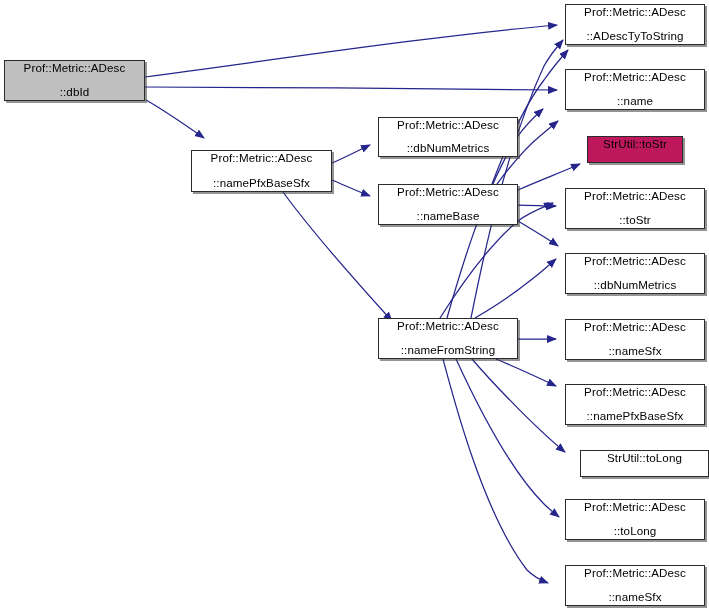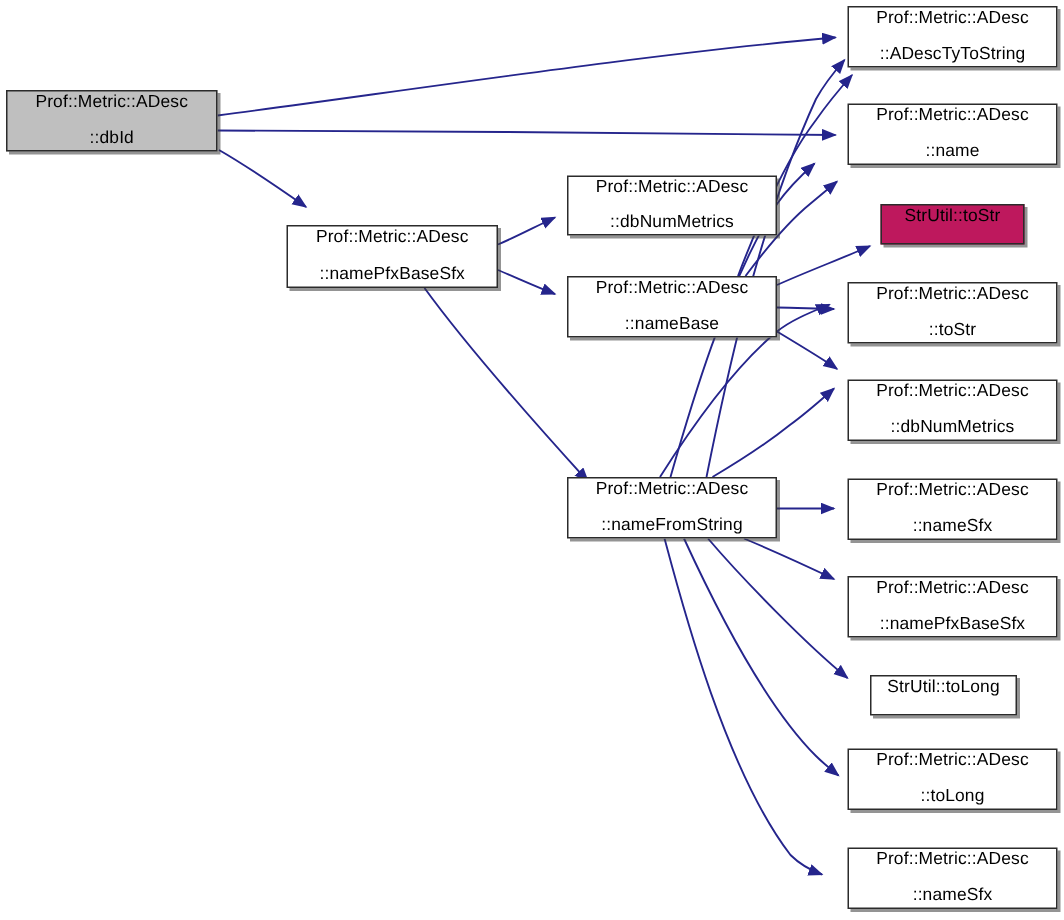--- a/index.html
+++ b/index.html
@@ -90,18 +90,18 @@
       <div class="node" style="left: 378px; top: 117px; width: 140px; height: 40px; border-color: rgb(43, 43, 43); color: rgb(0, 0, 0); background: rgb(255, 255, 255);"><span class="ln">Prof::Metric::ADesc</span><span class="ln">::dbNumMetrics</span></div>
       <div class="node" style="left: 378px; top: 184px; width: 140px; height: 41px; border-color: rgb(43, 43, 43); color: rgb(0, 0, 0); background: rgb(255, 255, 255);"><span class="ln">Prof::Metric::ADesc</span><span class="ln">::nameBase</span></div>
       <div class="node" style="left: 378px; top: 318px; width: 140px; height: 41px; border-color: rgb(43, 43, 43); color: rgb(0, 0, 0); background: rgb(255, 255, 255);"><span class="ln">Prof::Metric::ADesc</span><span class="ln">::nameFromString</span></div>
       <div class="node" style="left: 565px; top: 4px; width: 140px; height: 41px; border-color: rgb(43, 43, 43); color: rgb(0, 0, 0); background: rgb(255, 255, 255);"><span class="ln">Prof::Metric::ADesc</span><span class="ln">::ADescTyToString</span></div>
       <div class="node" style="left: 565px; top: 69px; width: 140px; height: 41px; border-color: rgb(43, 43, 43); color: rgb(0, 0, 0); background: rgb(255, 255, 255);"><span class="ln">Prof::Metric::ADesc</span><span class="ln">::name</span></div>
       <div class="node" style="left: 587px; top: 136px; width: 96px; height: 27px; border-color: rgb(43, 43, 43); color: rgb(0, 0, 0); background: #be185d;"><span class="ln">StrUtil::toStr</span></div>
       <div class="node" style="left: 565px; top: 188px; width: 140px; height: 41px; border-color: rgb(43, 43, 43); color: rgb(0, 0, 0); background: rgb(255, 255, 255);"><span class="ln">Prof::Metric::ADesc</span><span class="ln">::toStr</span></div>
       <div class="node" style="left: 565px; top: 253px; width: 140px; height: 41px; border-color: rgb(43, 43, 43); color: rgb(0, 0, 0); background: rgb(255, 255, 255);"><span class="ln">Prof::Metric::ADesc</span><span class="ln">::dbNumMetrics</span></div>
       <div class="node" style="left: 565px; top: 319px; width: 140px; height: 41px; border-color: rgb(43, 43, 43); color: rgb(0, 0, 0); background: rgb(255, 255, 255);"><span class="ln">Prof::Metric::ADesc</span><span class="ln">::nameSfx</span></div>
       <div class="node" style="left: 565px; top: 384px; width: 140px; height: 41px; border-color: rgb(43, 43, 43); color: rgb(0, 0, 0); background: rgb(255, 255, 255);"><span class="ln">Prof::Metric::ADesc</span><span class="ln">::namePfxBaseSfx</span></div>
-      <div class="node" style="left: 580px; top: 450px; width: 98px; height: 27px; border-color: rgb(43, 43, 43); color: rgb(0, 0, 0); background: rgb(255, 255, 255);"><span class="ln">StrUtil::toLong</span></div>
+      <div class="node" style="left: 580px; top: 450px; width: 129px; height: 27px; border-color: rgb(43, 43, 43); color: rgb(0, 0, 0); background: rgb(255, 255, 255);"><span class="ln">StrUtil::toLong</span></div>
       <div class="node" style="left: 565px; top: 499px; width: 140px; height: 41px; border-color: rgb(43, 43, 43); color: rgb(0, 0, 0); background: rgb(255, 255, 255);"><span class="ln">Prof::Metric::ADesc</span><span class="ln">::toLong</span></div>
       <div class="node" style="left: 565px; top: 565px; width: 140px; height: 41px; border-color: rgb(43, 43, 43); color: rgb(0, 0, 0); background: rgb(255, 255, 255);"><span class="ln">Prof::Metric::ADesc</span><span class="ln">::nameSfx</span></div>
     </div>
 
 </div>
 
 </body></html>

